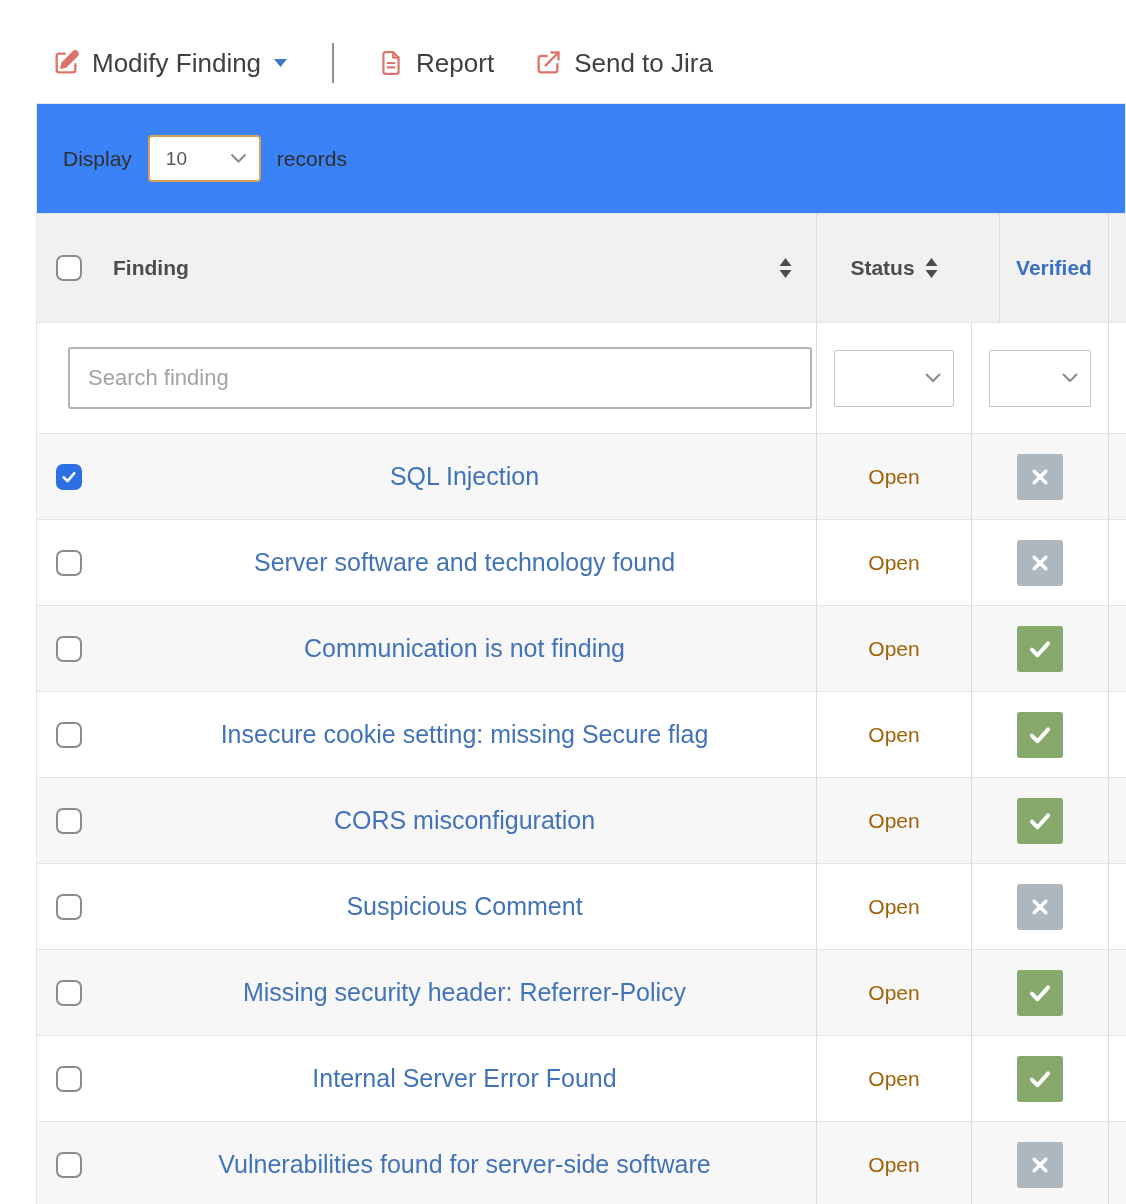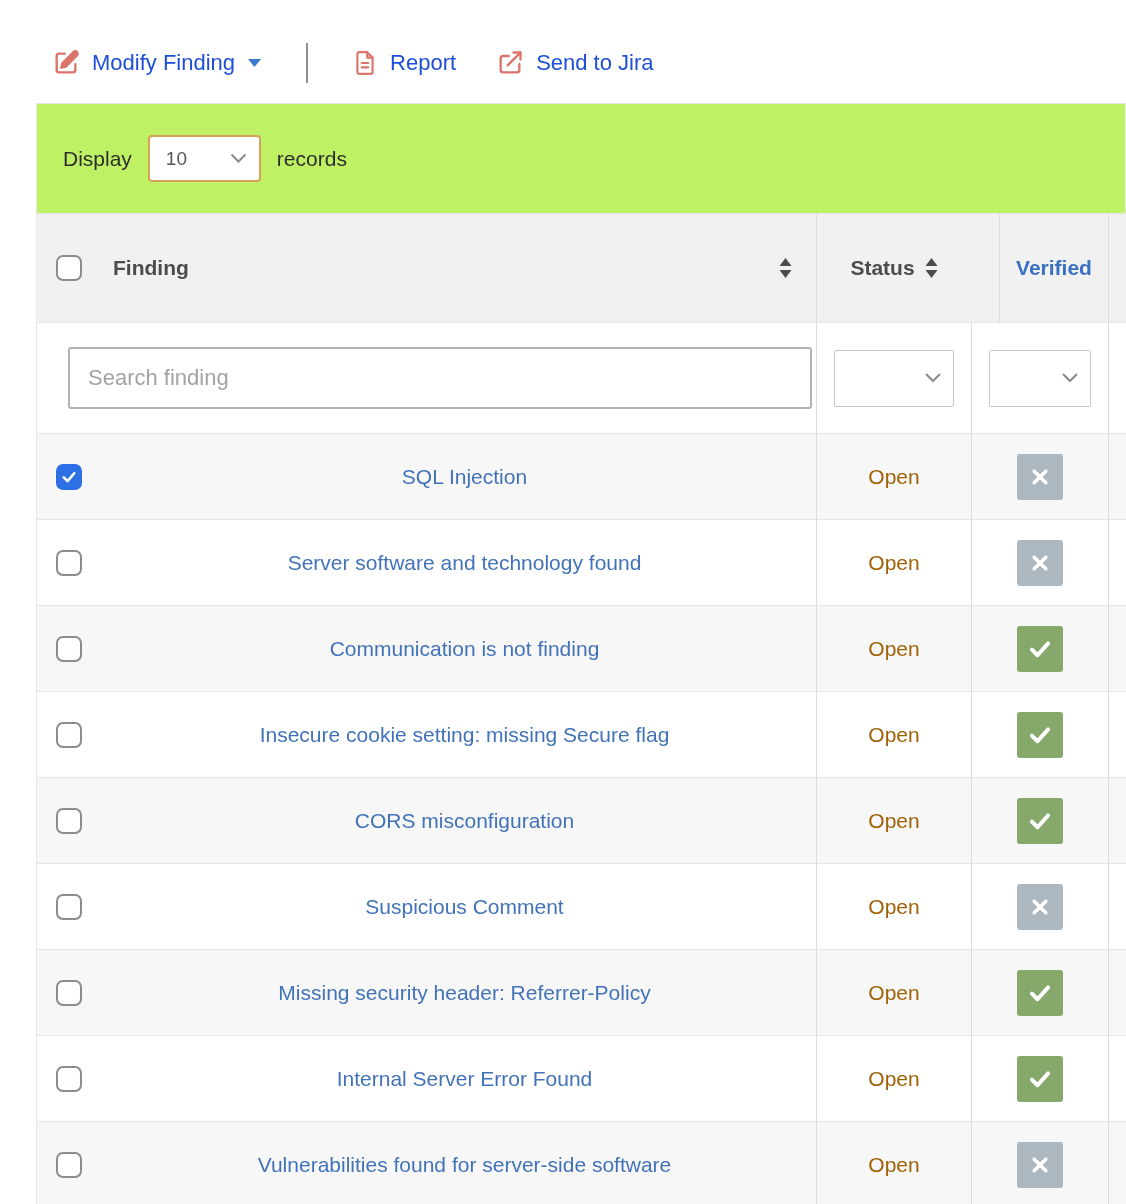--- a/index.html
+++ b/index.html
@@ -2,30 +2,30 @@
 <html><head>
 <meta charset="utf-8">
 <style>
   * { margin:0; padding:0; box-sizing:border-box; }
   html,body { background:#ffffff; width:1126px; height:1204px; overflow:hidden;
               font-family:"Liberation Sans", sans-serif; color:#1e1e1e; }
 
   
   .toolbar { display:flex; align-items:center; margin:40px 0 0 52px; height:46px; }
   .tool-btn { display:flex; align-items:center; gap:12px; cursor:pointer; background:none; border:none;
-              font-family:inherit; font-size:22px; color:#1d4ed8; font-weight:500; }
+              font-family:inherit; font-size:26px; color:#404040; font-weight:500; }
   .tool-btn .lbl { white-space:nowrap; }
   .toolbar .divider { width:2px; height:40px; background:#8f8f8f; margin:0 44px; }
   .toolbar .gap { width:40px; }
   .icon-svg { display:block; }
 
   
   .panel { margin:17px 0 0 36px; width:1090px; overflow:hidden; }
 
-  .display-bar { background:#bef264; border:1px solid #e7e7e8; border-bottom:none;
+  .display-bar { background:#3b82f6; border:1px solid #e7e7e8; border-bottom:none;
                  height:110px; display:flex; align-items:center; padding-left:26px;
                  font-size:21px; color:#2e2e2e; }
   .display-select { display:flex; align-items:center; justify-content:space-between;
                     width:113px; height:47px; background:#fff; border:2px solid #d6a258;
                     border-radius:4px; margin:0 16px; padding:0 12px 0 16px;
                     font-size:19px; color:#555; cursor:pointer; }
 
   
   .table { width:1150px; border-top:1px solid #e3e3e5; border-left:1px solid #e7e7e8; }
   .tr { display:grid; grid-template-columns:64px 715px 155px 137px 79px; align-items:center;
@@ -49,21 +49,21 @@
   .mini-select { height:57px; background:#fff; border:1px solid #c6c6c6; border-radius:2px;
                  display:flex; align-items:center; justify-content:flex-end;
                  padding-right:12px; cursor:pointer; }
   .mini-select.w-status { width:120px; }
   .mini-select.w-verified { width:102px; }
 
   .rows .tr { height:86px; background:#ffffff; }
   .rows .tr:nth-child(odd) { background:#f7f7f8; }
 
   .finding-cell { padding-left:12px; }
-  .finding-link { font-size:21px; color:#4273b8; text-decoration:none; cursor:pointer; }
+  .finding-link { font-size:25px; color:#4273b8; text-decoration:none; cursor:pointer; }
   .status-text { font-size:21px; color:#a16207; }
 
   
   .checkbox { width:26px; height:26px; border:2px solid #8c8c8c; border-radius:7px;
               background:#fff; display:flex; align-items:center; justify-content:center; cursor:pointer; }
   .checkbox svg { display:none; }
   .checkbox.checked { background:#2d6fe4; border-color:#2d6fe4; }
   .checkbox.checked svg { display:block; }
 
   

